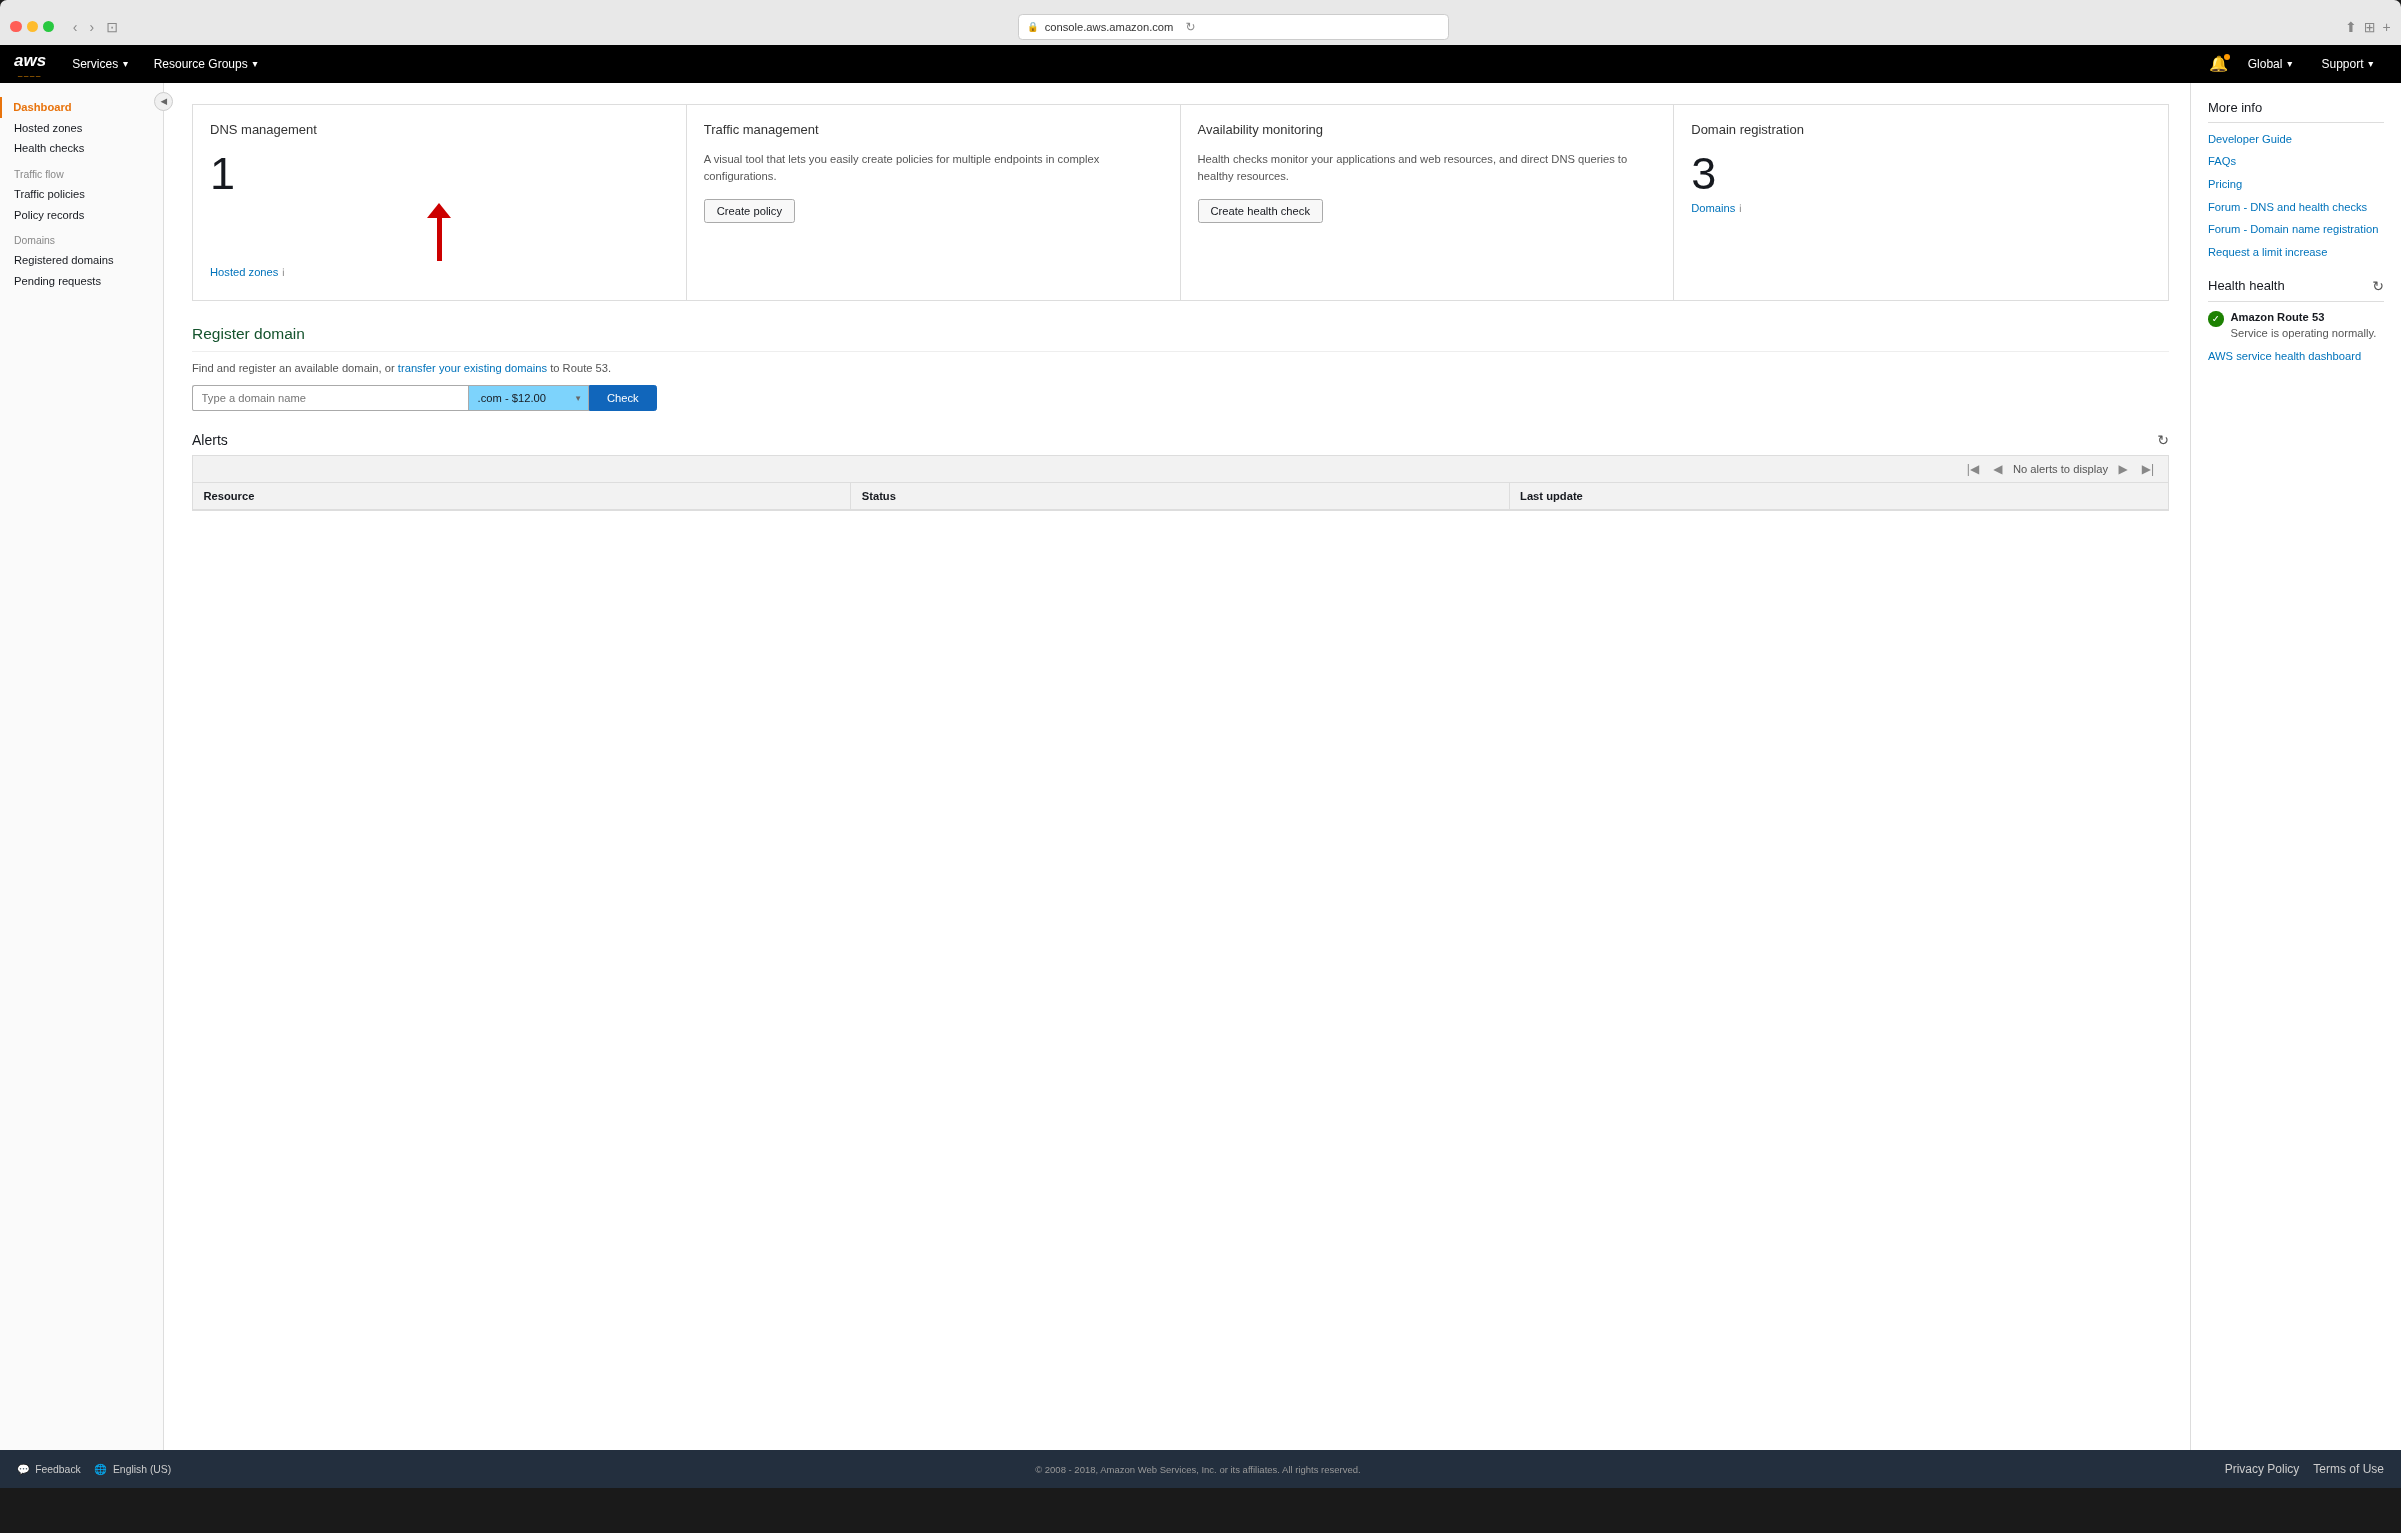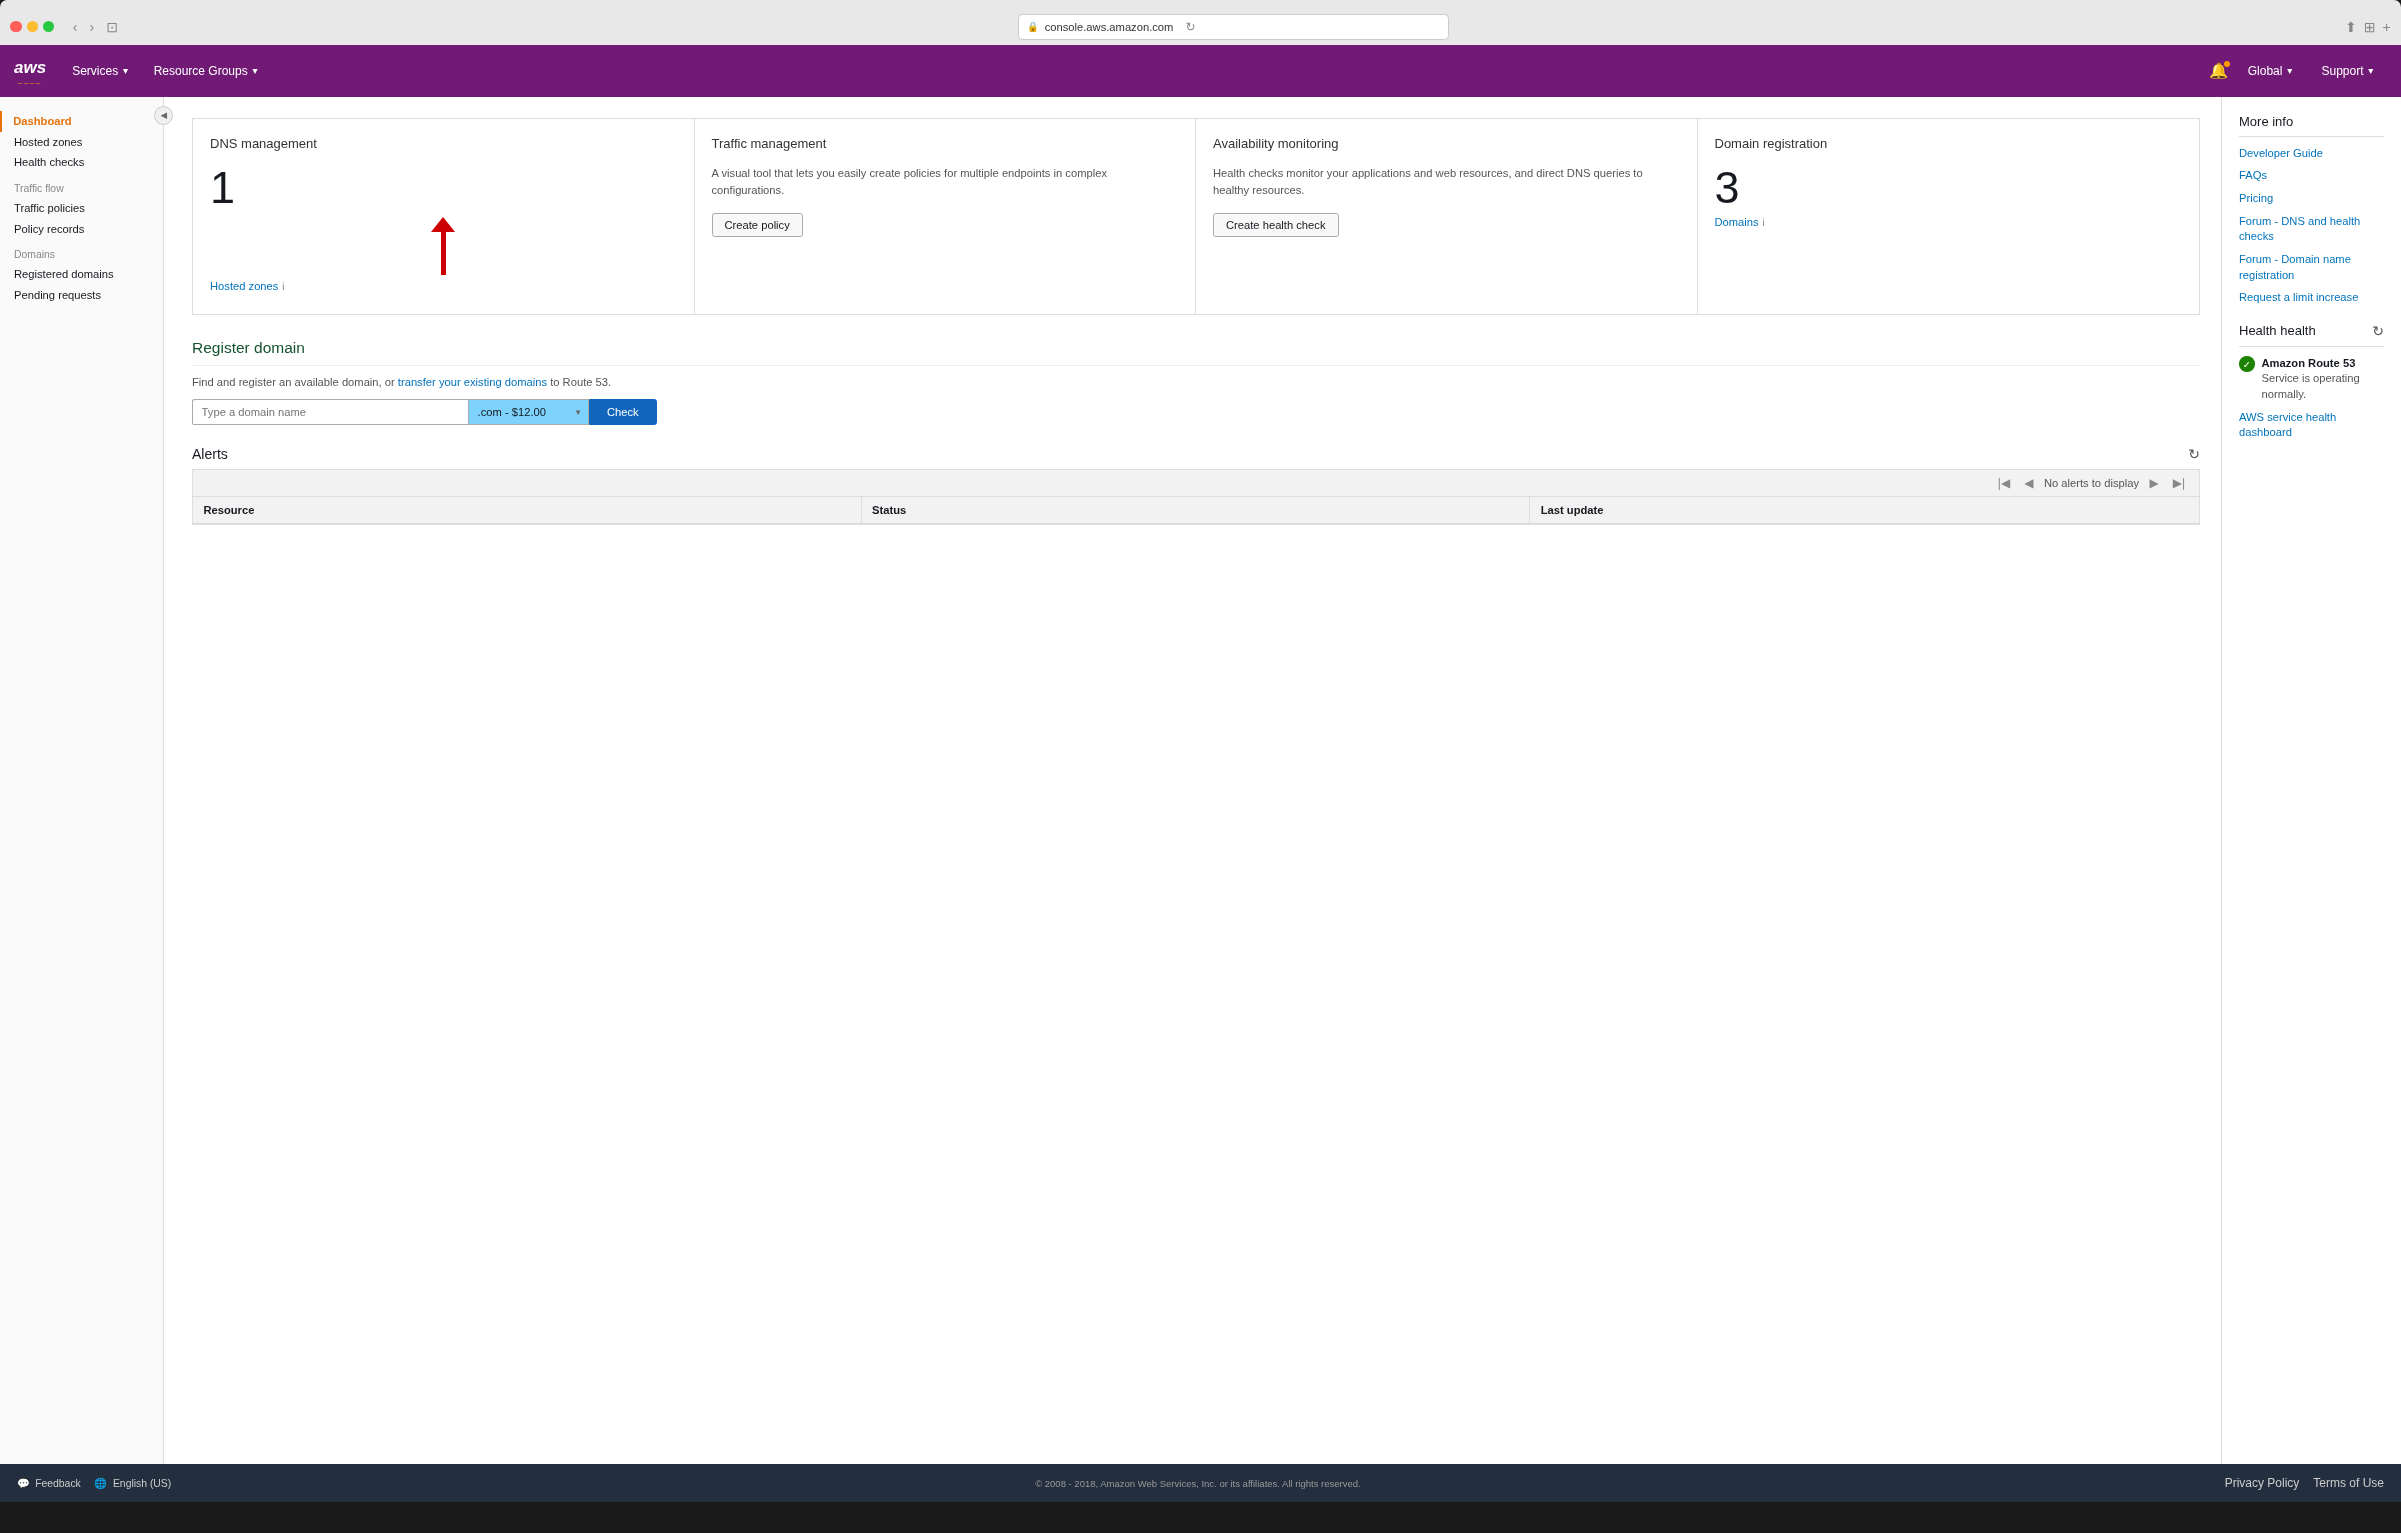--- a/index.html
+++ b/index.html
@@ -37,22 +37,22 @@
       color: #333;
       max-width: 431px;
       margin: 0 auto;
     }
     .lock-icon { color: #888; font-size: 9.5px; }
     .reload-btn { background: none; border: none; color: #888; font-size: 12px; cursor: pointer; margin-left: 7px; }
     .browser-actions { display: flex; gap: 7px; color: #888; font-size: 14px; margin-left: auto; }
 
     
     .aws-topnav {
-      background: #701a75;
-      height: 52px;
+      background: #000000;
+      height: 38px;
       display: flex;
       align-items: center;
       padding: 0 14px;
       gap: 0;
     }
     .aws-logo {
       display: flex;
       align-items: center;
       margin-right: 14px;
     }
@@ -291,21 +291,21 @@
       padding: 7px 10.4px;
       font-weight: 600;
       font-size: 11.2px;
       color: #16191f;
       border-right: 0.9px solid #ddd;
     }
     .th:last-child { border-right: none; }
 
     
     .right-sidebar {
-      width: 180px;
+      width: 211px;
       padding: 17px 17px;
       border-left: 0.9px solid #ddd;
       flex-shrink: 0;
     }
     .right-section-title {
       font-size: 13px;
       font-weight: 500;
       color: #16191f;
       margin-bottom: 8.6px;
       padding-bottom: 7px;

